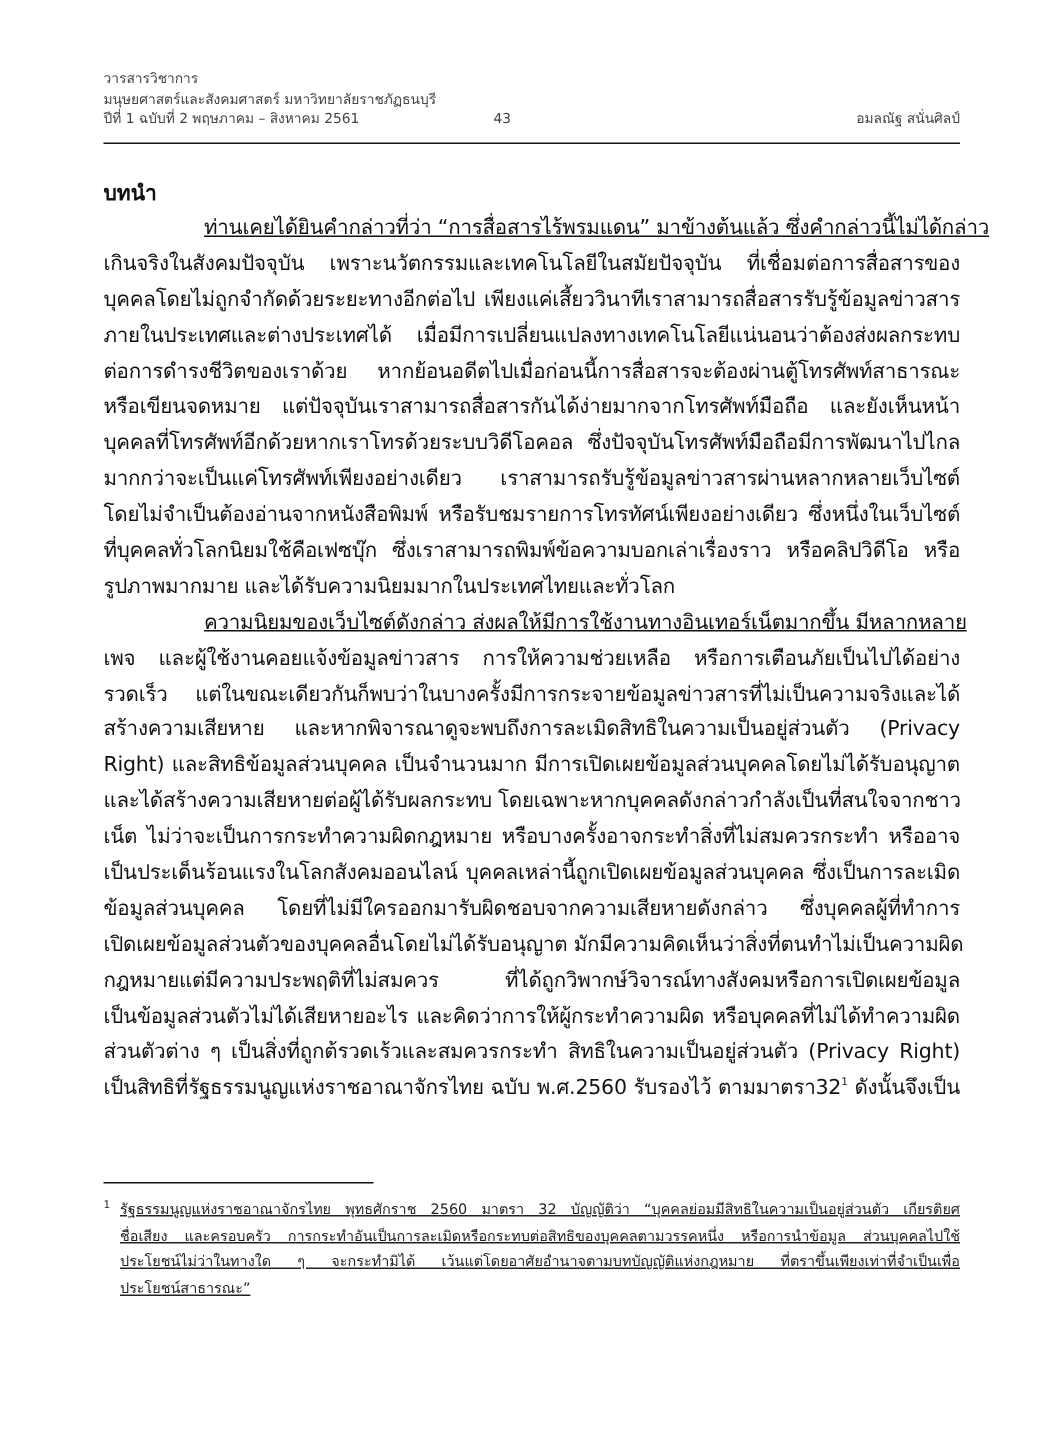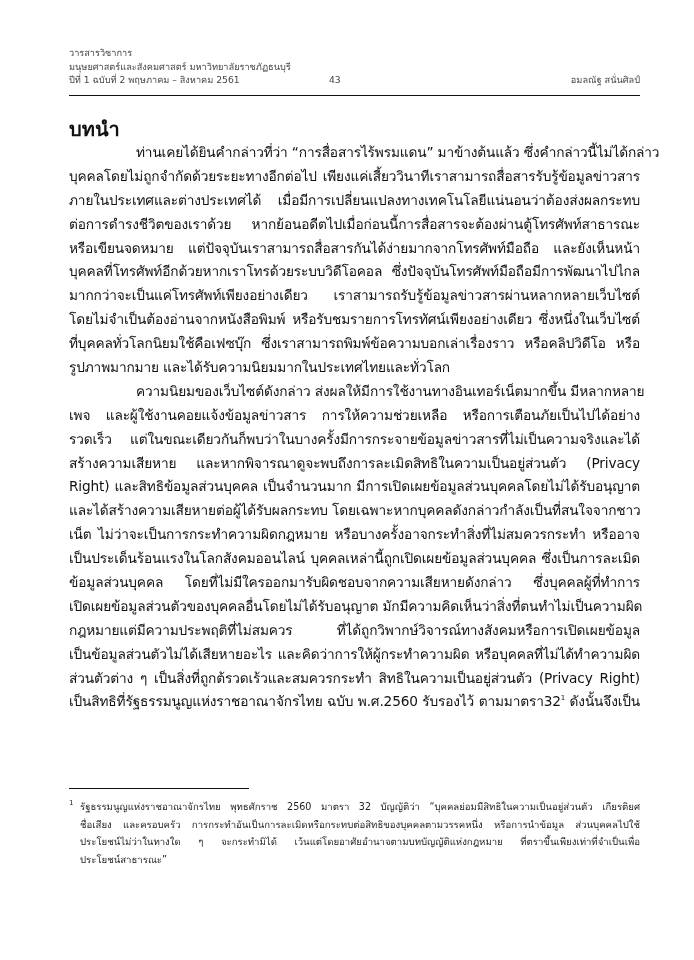--- a/index.html
+++ b/index.html
@@ -16,39 +16,39 @@
     .header-row3 { display: flex; justify-content: space-between; }
     .page-number { position: absolute; left: 260px; }
     .header-rule {
       position: absolute; left: 69px; top: 95px; width: 571px; height: 0;
       border-top: 1.6px solid #111;
     }
     .content {
       position: absolute; left: 69px; top: 118px; width: 571px;
     }
     .section-title {
-      font-weight: bold; font-size: 20px; line-height: 23px; height: 23px; margin: 0;
+      font-weight: bold; font-size: 14px; line-height: 23px; height: 23px; margin: 0;
     }
     .body-line {
       font-size: 13.7px; line-height: 23.9px; height: 23.9px;
       white-space: nowrap; text-align: justify; text-align-last: justify;
       overflow: visible; letter-spacing: -0.15px;
     }
-    .body-line.indent { padding-left: 67px; }
+    .body-line.indent { padding-left: 67px; text-decoration: underline; }
     .body-line.last { text-align-last: left; }
     sup.fn-ref { font-size: 7px; vertical-align: 6px; line-height: 0; }
     .footnote-rule {
       position: absolute; left: 69px; top: 788px; width: 180px; height: 0;
       border-top: 1px solid #111;
     }
     .footnote {
       position: absolute; left: 69px; top: 798px; width: 571px;
       font-size: 9.6px; line-height: 17.6px; color: #222;
     }
-    .fn-line { white-space: nowrap; height: 17.6px; padding-left: 11px; text-align: justify; text-align-last: justify; }
+    .fn-line { white-space: nowrap; height: 17.6px; padding-left: 11px; text-align: justify; text-align-last: justify; text-decoration: underline; }
     .fn-line.last { text-align-last: left; }
     .fn-num { position: absolute; left: 0; top: -3px; font-size: 7px; }
   </style>
 </head>
 <body>
 
 <div class="page-header">
   <div class="header-line">วารสารวิชาการ</div>
   <div class="header-line">มนุษยศาสตร์และสังคมศาสตร์ มหาวิทยาลัยราชภัฏธนบุรี</div>
   <div class="header-line header-row3">
@@ -57,20 +57,21 @@
     <span>อมลณัฐ สนั่นศิลป์</span>
   </div>
 </div>
 <div class="header-rule"></div>
 
 <div class="content">
   <h2 class="section-title">บทนำ</h2>
 
   <div>
     <div class="body-line indent">ท่านเคยได้ยินคำกล่าวที่ว่า “การสื่อสารไร้พรมแดน” มาข้างต้นแล้ว ซึ่งคำกล่าวนี้ไม่ได้กล่าว</div>
+    <div class="body-line">เกินจริงในสังคมปัจจุบัน เพราะนวัตกรรมและเทคโนโลยีในสมัยปัจจุบัน ที่เชื่อมต่อการสื่อสารของ</div>
     <div class="body-line">บุคคลโดยไม่ถูกจำกัดด้วยระยะทางอีกต่อไป เพียงแค่เสี้ยววินาทีเราสามารถสื่อสารรับรู้ข้อมูลข่าวสาร</div>
     <div class="body-line">ภายในประเทศและต่างประเทศได้ เมื่อมีการเปลี่ยนแปลงทางเทคโนโลยีแน่นอนว่าต้องส่งผลกระทบ</div>
     <div class="body-line">ต่อการดำรงชีวิตของเราด้วย หากย้อนอดีตไปเมื่อก่อนนี้การสื่อสารจะต้องผ่านตู้โทรศัพท์สาธารณะ</div>
     <div class="body-line">หรือเขียนจดหมาย แต่ปัจจุบันเราสามารถสื่อสารกันได้ง่ายมากจากโทรศัพท์มือถือ และยังเห็นหน้า</div>
     <div class="body-line">บุคคลที่โทรศัพท์อีกด้วยหากเราโทรด้วยระบบวิดีโอคอล ซึ่งปัจจุบันโทรศัพท์มือถือมีการพัฒนาไปไกล</div>
     <div class="body-line">มากกว่าจะเป็นแค่โทรศัพท์เพียงอย่างเดียว เราสามารถรับรู้ข้อมูลข่าวสารผ่านหลากหลายเว็บไซต์</div>
     <div class="body-line">โดยไม่จำเป็นต้องอ่านจากหนังสือพิมพ์ หรือรับชมรายการโทรทัศน์เพียงอย่างเดียว ซึ่งหนึ่งในเว็บไซต์</div>
     <div class="body-line">ที่บุคคลทั่วโลกนิยมใช้คือเฟซบุ๊ก ซึ่งเราสามารถพิมพ์ข้อความบอกเล่าเรื่องราว หรือคลิปวิดีโอ หรือ</div>
     <div class="body-line last">รูปภาพมากมาย และได้รับความนิยมมากในประเทศไทยและทั่วโลก</div>
   </div>

